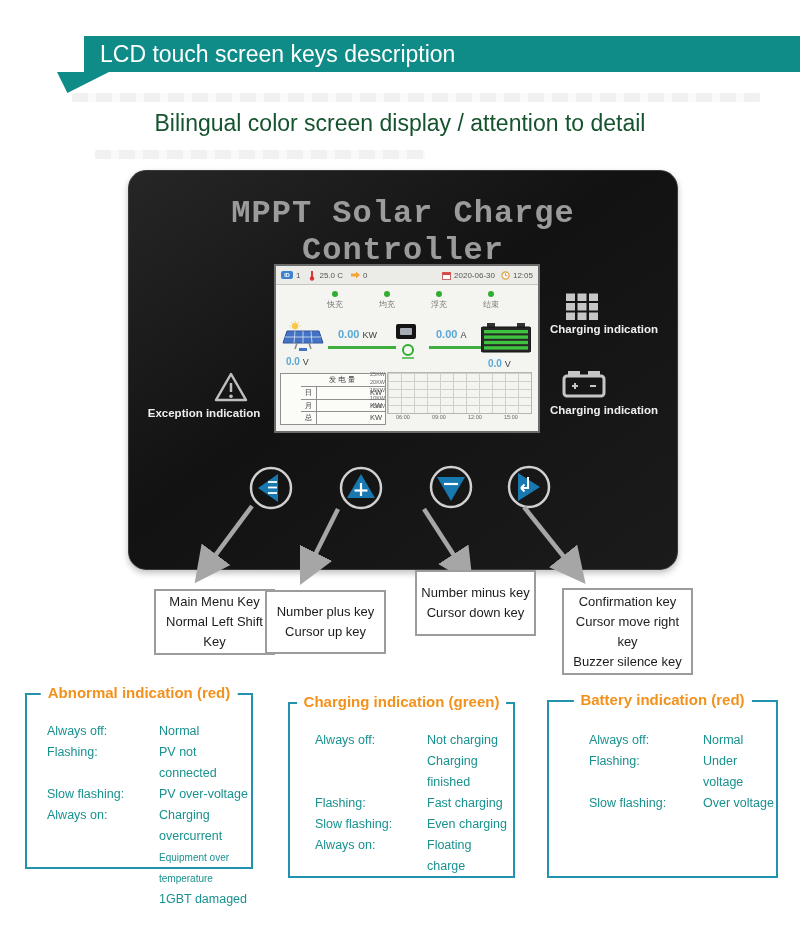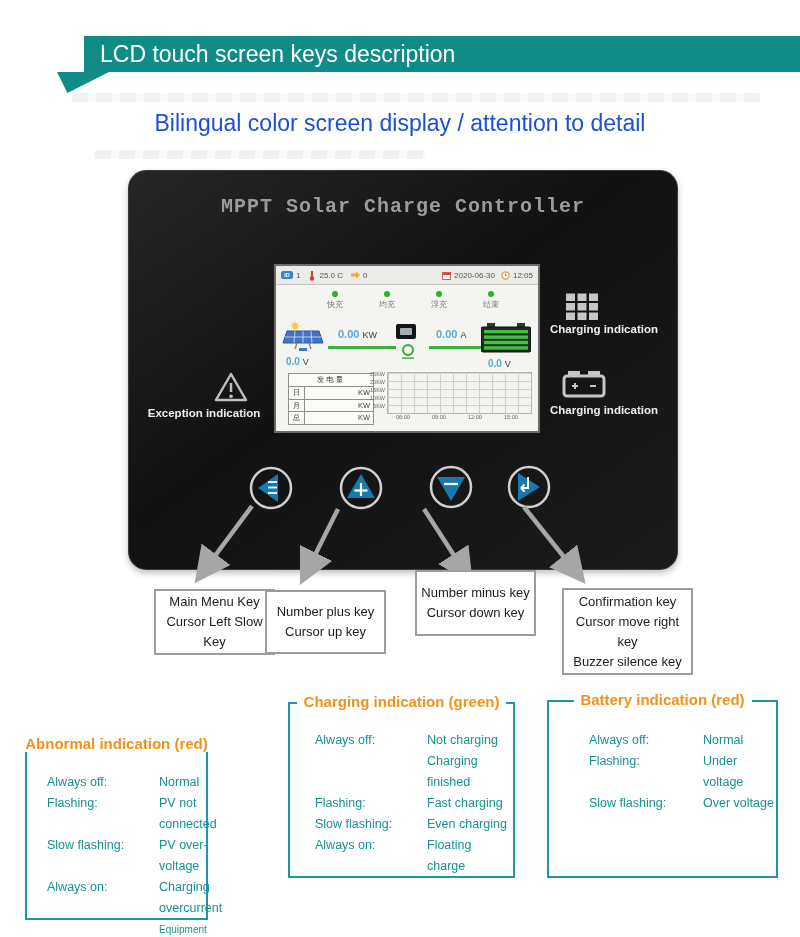--- a/index.html
+++ b/index.html
@@ -7,29 +7,29 @@
         font-family:"Liberation Sans",sans-serif;}
   .abs{position:absolute;}
 
   
   .banner{left:43px;top:36px;width:733px;height:36px;background:#108c88;color:#fff;
           font-size:23px;line-height:36px;padding-left:16px;box-sizing:border-box;margin-left:41px;}
   .banner-tail{left:57px;top:72px;width:52px;height:21px;background:#108c88;
                clip-path:polygon(0 0,100% 0,20% 100%);}
   .watermark{background:repeating-linear-gradient(90deg,#ececec 0 16px,#f8f8f8 16px 24px);
              opacity:.75;border-radius:2px;}
-  .heading{left:0;top:110px;width:800px;text-align:center;font-size:23px;color:#1d4ed8;}
+  .heading{left:0;top:110px;width:800px;text-align:center;font-size:23px;color:#14532d;}
 
   
   .device{left:128px;top:170px;width:548px;height:398px;border-radius:18px;
           background:linear-gradient(145deg,#262626 0%,#121212 45%,#1b1b1b 100%);
           border:1px solid #3a3a3a;box-shadow:0 3px 6px rgba(0,0,0,.25);}
   .device-title{left:0;top:24px;width:100%;text-align:center;color:#9b9b9b;
                 font-family:"Liberation Mono","DejaVu Sans Mono",monospace;
-                font-size:20px;font-weight:bold;letter-spacing:1px;}
+                font-size:32px;font-weight:bold;letter-spacing:1px;}
   .callout-text{color:#efefef;font-size:11.5px;font-weight:600;text-align:center;}
 
   
   .lcd{left:145px;top:93px;width:262px;height:165px;background:#f4f4f0;
        border:2px solid #6b6b6b;box-sizing:content-box;}
   .statusbar{left:0;top:0;width:100%;height:19px;background:#ebebe7;border-bottom:1px solid #c6c6c2;
              display:flex;align-items:center;gap:3px;padding:0 5px;box-sizing:border-box;
              font-size:8px;color:#555;}
   .id-badge{width:12px;height:8px;background:#3b82d0;border-radius:2px;color:#fff;
             font-size:5.5px;font-weight:bold;display:flex;align-items:center;justify-content:center;}
@@ -183,21 +183,21 @@
             <rect x="3" y="23.2" width="44" height="3.4"></rect>
           </g>
       </svg>
       <div class="abs" style="left:10px;top:90px;font-size:10px;">
         <span class="val-blue">0.0</span> <span class="val-unit">V</span>
       </div>
       <div class="abs" style="left:212px;top:92px;font-size:10px;">
         <span class="val-blue">0.0</span> <span class="val-unit">V</span>
       </div>
 
-      <div class="abs etable" style="left:12px;top:107px;width:84px;">
+      <div class="abs etable" style="left:4px;top:107px;width:84px;padding-left:20px;">
         <div class="hed">发电量</div>
         <div class="trow">
           <span class="tl">日</span>
             <span class="tv">KW</span>
         </div>
         <div class="trow">
           <span class="tl">月</span>
             <span class="tv">KW</span>
         </div>
         <div class="trow">
@@ -292,37 +292,37 @@
     <g stroke="#a6a6a6" stroke-width="4.5" marker-end="url(#ah)">
       <line x1="252" y1="506" x2="200" y2="576"></line>
       <line x1="338" y1="509" x2="304" y2="577"></line>
       <line x1="424" y1="509" x2="468" y2="577"></line>
       <line x1="524" y1="507" x2="580" y2="577"></line>
     </g>
   </svg>
 
   <div class="abs keybox" style="left:115px;top:589px;width:117px;height:62px;margin-left:39px;">
     <div>Main Menu Key</div>
-    <div>Cursor Left Slow Key</div>
+    <div>Normal Left Shift Key</div>
   </div>
   <div class="abs keybox" style="left:265px;top:590px;width:117px;height:60px;">
     <div>Number plus key</div>
     <div>Cursor up key</div>
   </div>
   <div class="abs keybox" style="left:415px;top:570px;width:117px;height:62px;">
     <div>Number minus key</div>
     <div>Cursor down key</div>
   </div>
   <div class="abs keybox" style="left:562px;top:588px;width:127px;height:83px;">
     <div>Confirmation key</div>
     <div>Cursor move right key</div>
     <div>Buzzer silence key</div>
   </div>
 
-  <div class="abs panel" style="left:25px;top:744px;width:183px;height:176px;">
+  <div class="abs panel" style="left:25px;top:693px;width:228px;height:176px;">
     <div class="panel-title">Abnormal indication (red)</div>
     <div class="prows" style="grid-template-columns:88px auto;padding:26px 0 0 20px;">
       <span>Always off:</span>
         <span>Normal</span>
       <span>Flashing:</span>
         <span>PV not connected</span>
       <span>Slow flashing:</span>
         <span>PV over-voltage</span>
       <span>Always on:</span>
         <span>Charging overcurrent</span>

